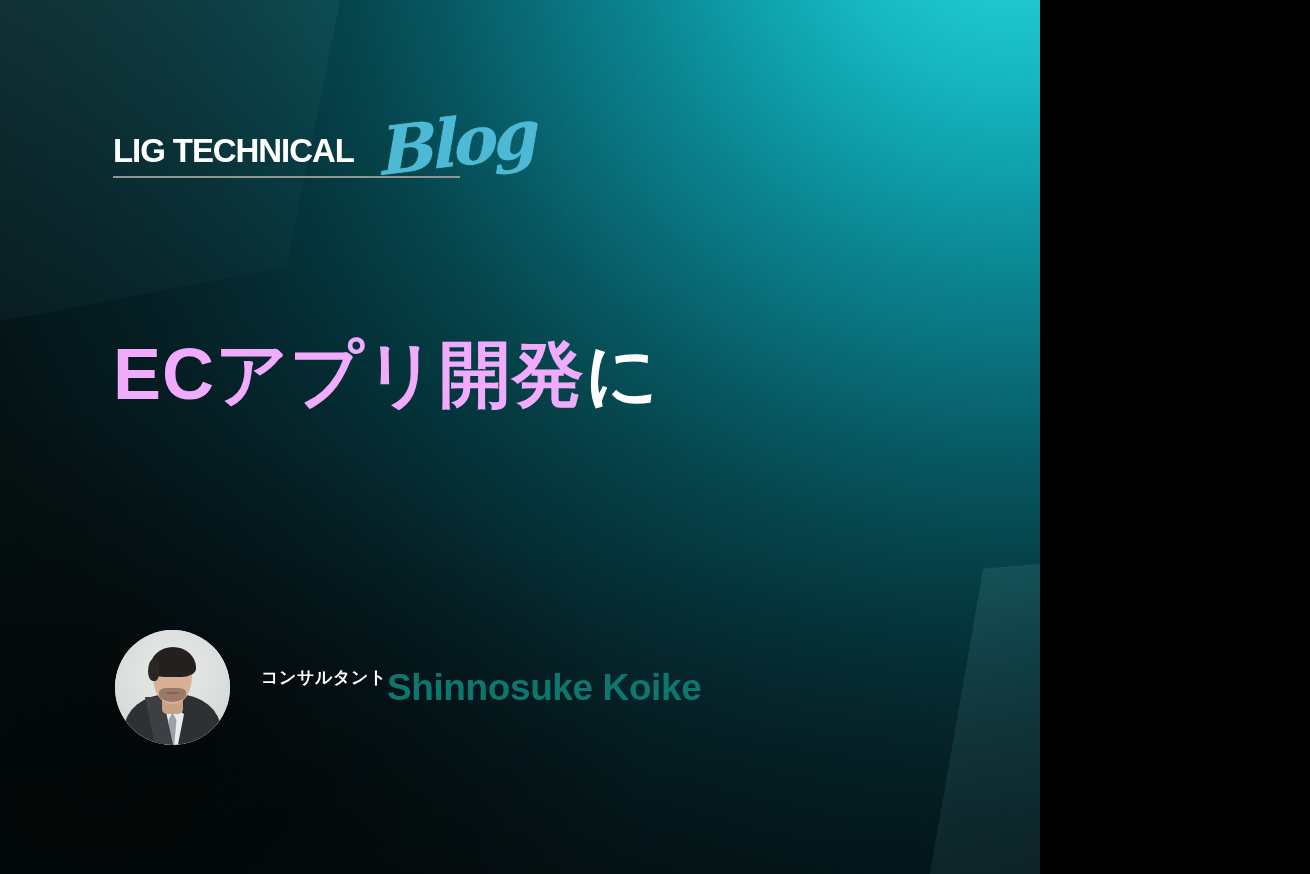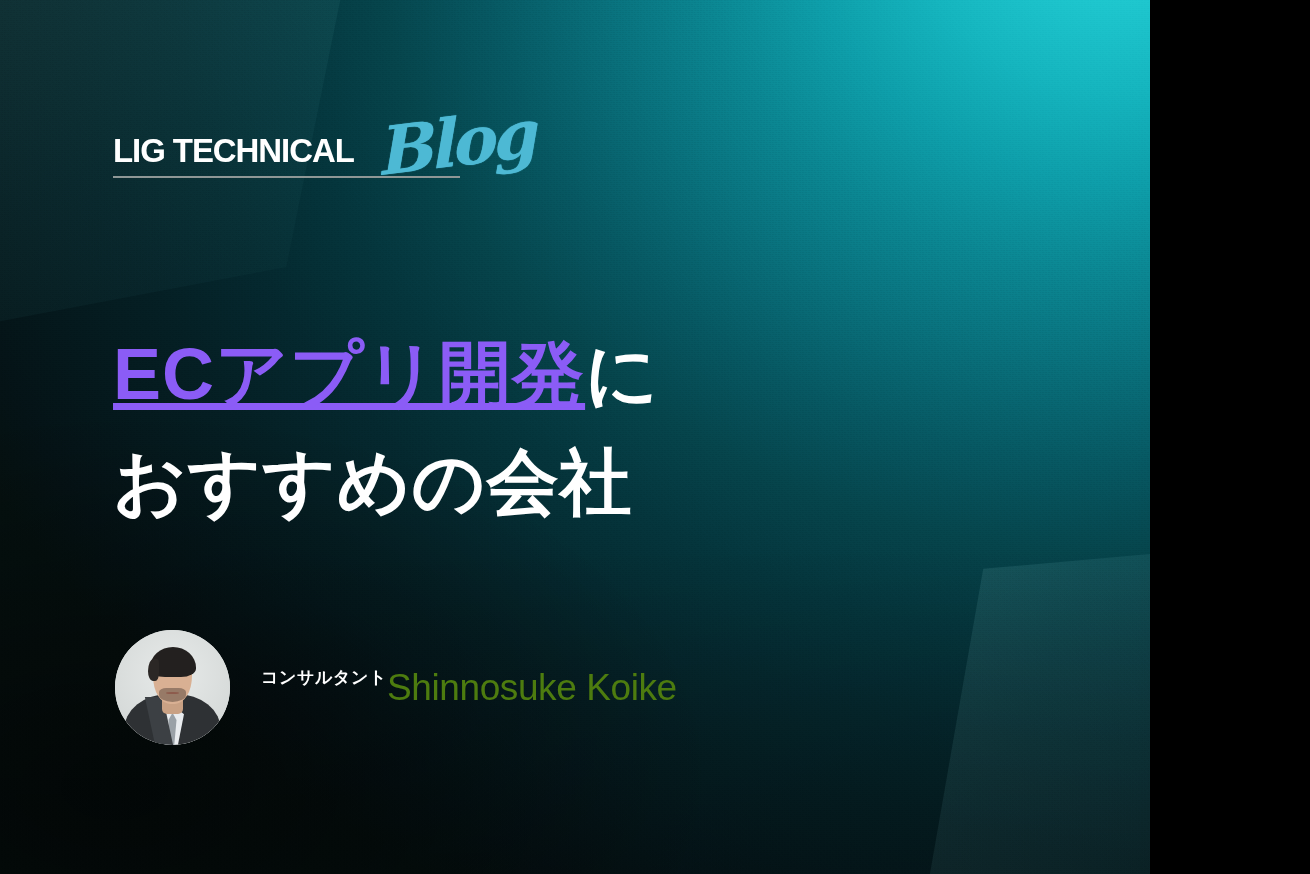--- a/index.html
+++ b/index.html
@@ -7,21 +7,21 @@
 
   html, body {
     width:1310px; height:874px;
     background:#000;
     font-family:"Liberation Sans", sans-serif;
     overflow:hidden;
   }
 
   #hero {
     position:relative;
-    width:1150px; height:874px;
+    width:1040px; height:874px;
     overflow:hidden;
     background:#04100f;
   }
 
   
   .bg-base {
     position:absolute; inset:0;
     background:#04100f;
   }
   
@@ -125,21 +125,21 @@
     left:113px; top:320px;
     width:700px;
   }
   .headline-line {
     font-size:72px;
     font-weight:bold;
     line-height:108px;
     letter-spacing:1px;
     white-space:nowrap;
   }
-  .hl-accent { color:#8b5cf6;text-decoration:underline; }
+  .hl-accent { color:#f0abfc; }
   .hl-plain  { color:#ffffff; }
 
   
   #author {
     position:absolute;
     left:115px; top:630px;
     display:flex;
     align-items:center;
     gap:31px;
   }
@@ -182,22 +182,22 @@
   .author-role {
     font-size:17px;
     font-weight:bold;
     color:#ffffff;
     letter-spacing:0.6px;
     line-height:24px;
     margin-bottom:6px;
   }
   .author-name {
     font-size:37px;
-    font-weight:normal;
-    color:#4d7c0f;
+    font-weight:bold;
+    color:#0f766e;
     letter-spacing:-0.4px;
     line-height:44px;
     white-space:nowrap;
   }
 </style>
 </head>
 <body>
 
 <div id="hero">
 
@@ -211,21 +211,20 @@
   <div id="brand">
     <div class="brand-text">LIG TECHNICAL</div>
     <div class="brand-script">Blog</div>
     <div class="brand-rule"></div>
   </div>
 
   <div id="headline">
     <div class="headline-line">
       <span class="hl-accent">ECアプリ開発</span><span class="hl-plain">に</span>
     </div>
-    <div class="headline-line hl-plain">おすすめの会社</div>
   </div>
 
   <div id="author">
     <div class="avatar">
       <div class="av-bg"></div>
       <div class="av-body"></div>
       <div class="av-shirt"></div>
       <div class="av-tie"></div>
       <div class="av-lapelL"></div>
       <div class="av-neck"></div>

